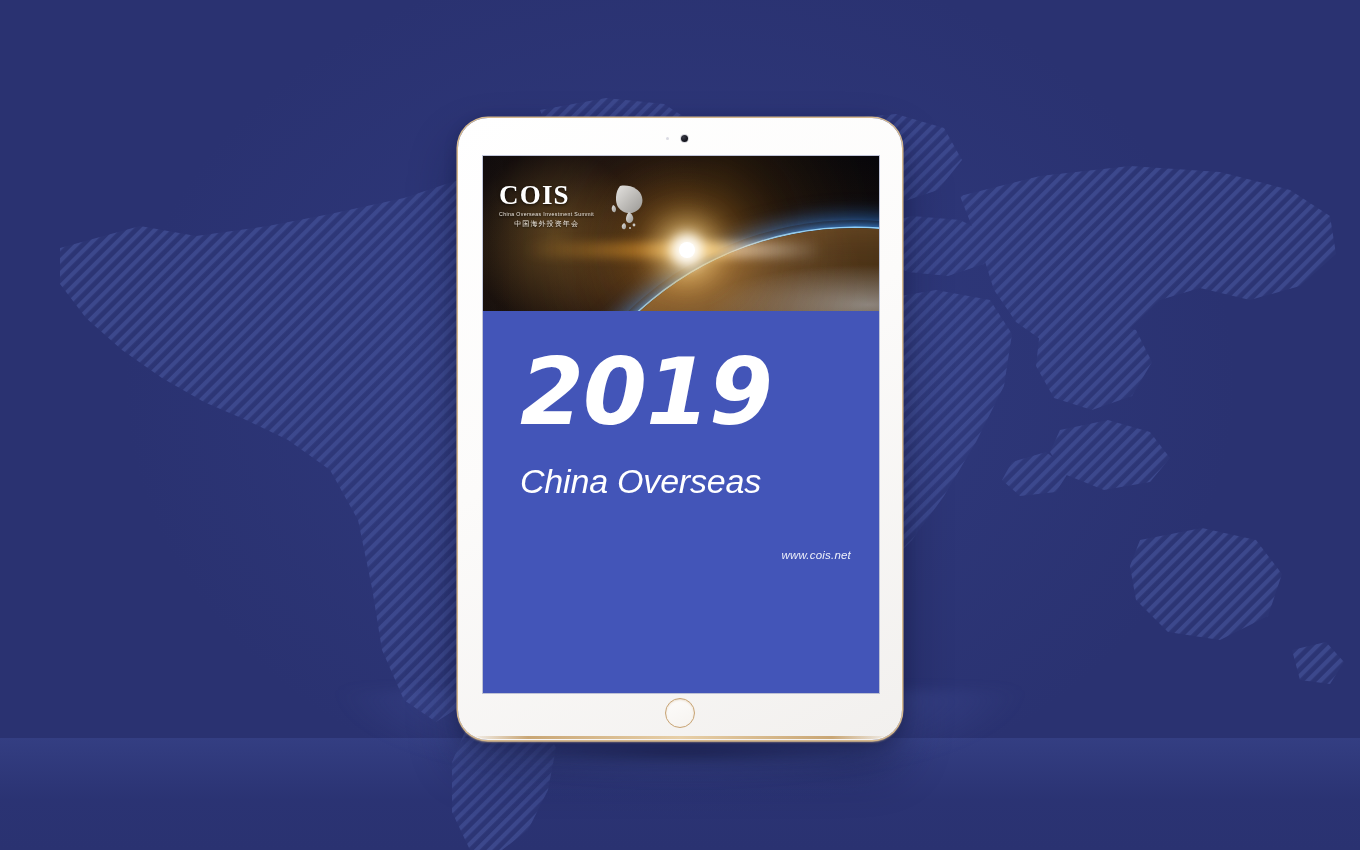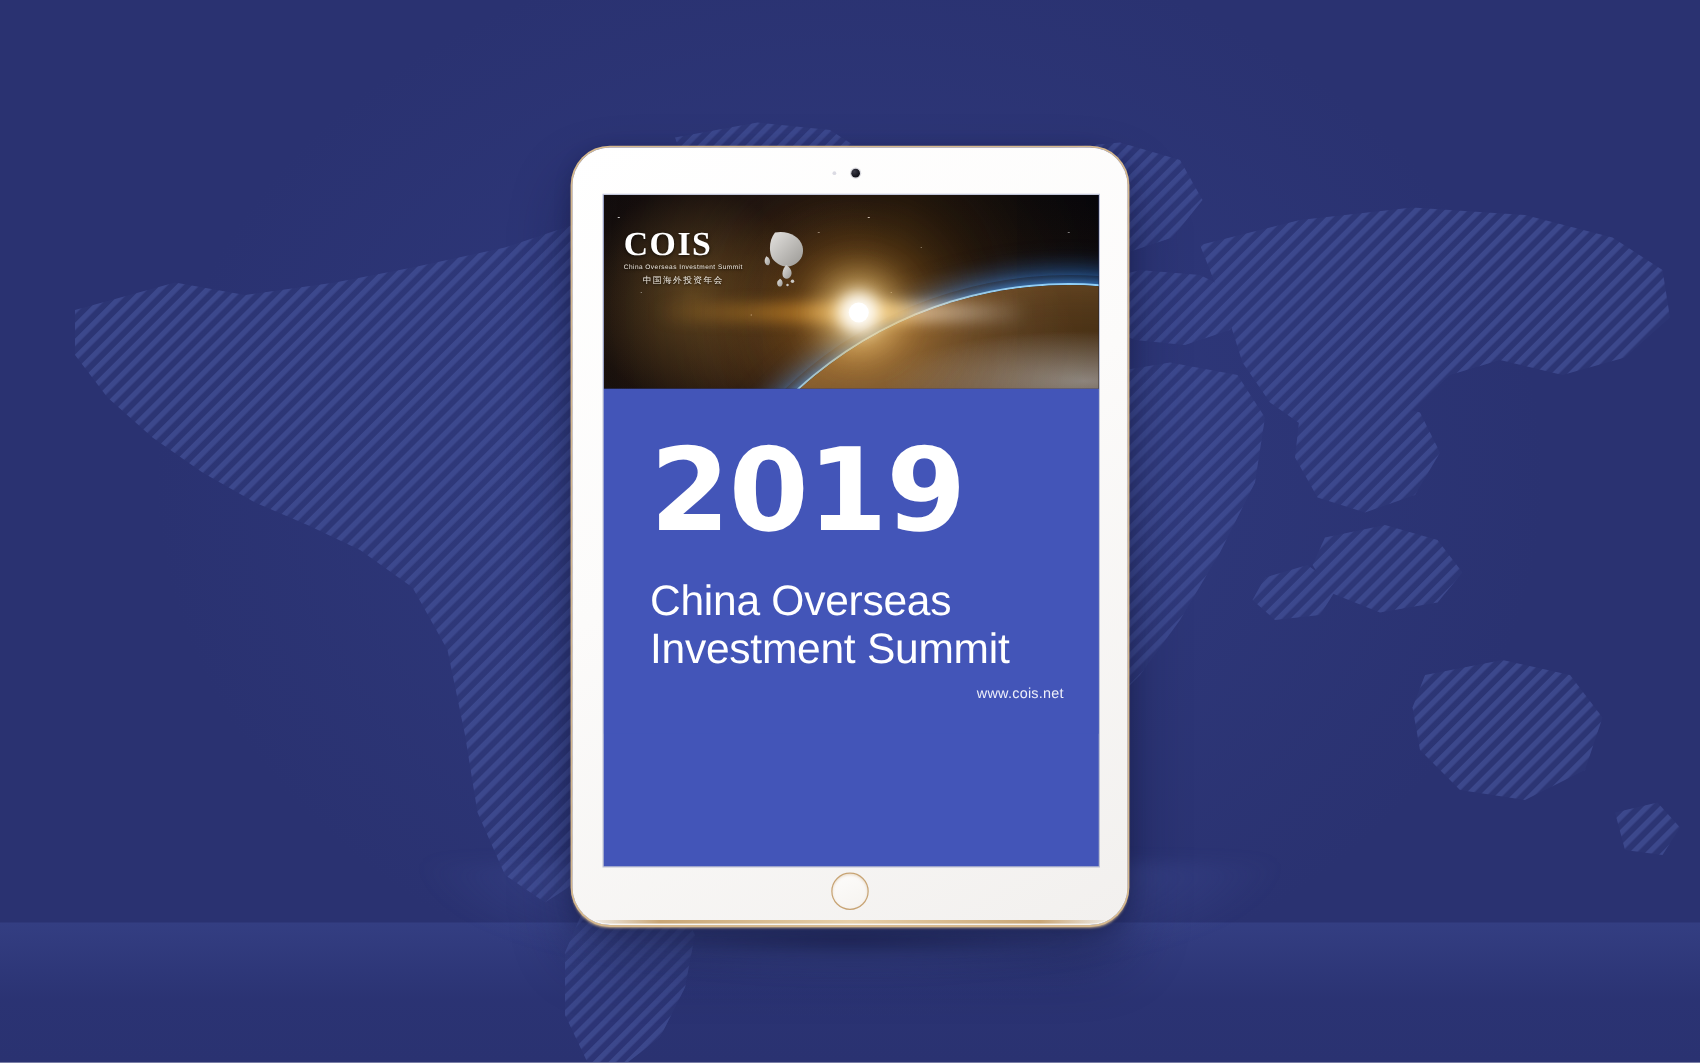--- a/index.html
+++ b/index.html
@@ -218,20 +218,21 @@
     text-shadow:0 1px 2px rgba(0,0,0,.85);
   }
   #logo-globe{ width:46px; height:48px; flex:0 0 auto; margin-top:1px; }
 
   
   #cover-body{
     position:relative;
     height:276px;
     background:#4355b8;
     padding:40px 0 0 37px;
+    font-style:italic;
   }
   #year{
     font-size:92px; font-weight:700; color:#ffffff;
     letter-spacing:-1px; line-height:.92;
     font-family:"DejaVu Sans", sans-serif;
   }
   #title-en{
     margin-top:26px;
     font-size:34px; font-weight:400; color:#ffffff;
     line-height:1.12; letter-spacing:-.2px;
@@ -335,19 +336,18 @@
           <circle cx="35" cy="42" r="1.4" fill="#c9c7c3"></circle>
           <circle cx="31" cy="45" r="1" fill="#c9c7c3"></circle>
         </svg>
       </div>
     </div>
 
     <div id="cover-body">
       <div id="year">2019</div>
       <div id="title-en">
         <div>China Overseas</div>
-        <div>Investment Summit</div>
       </div>
       <div id="url">www.cois.net</div>
     </div>
 
   </div>
 </div>
 
 </body></html>

